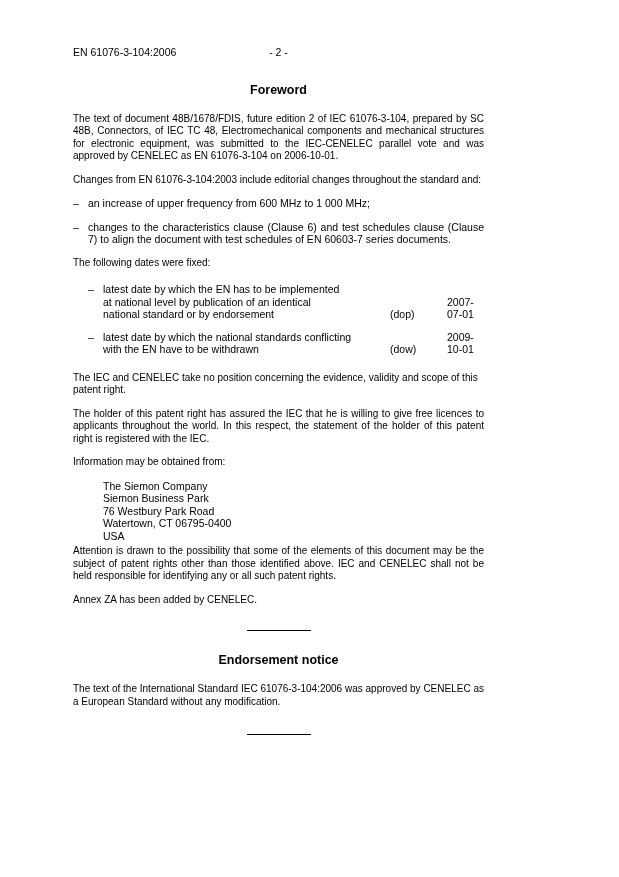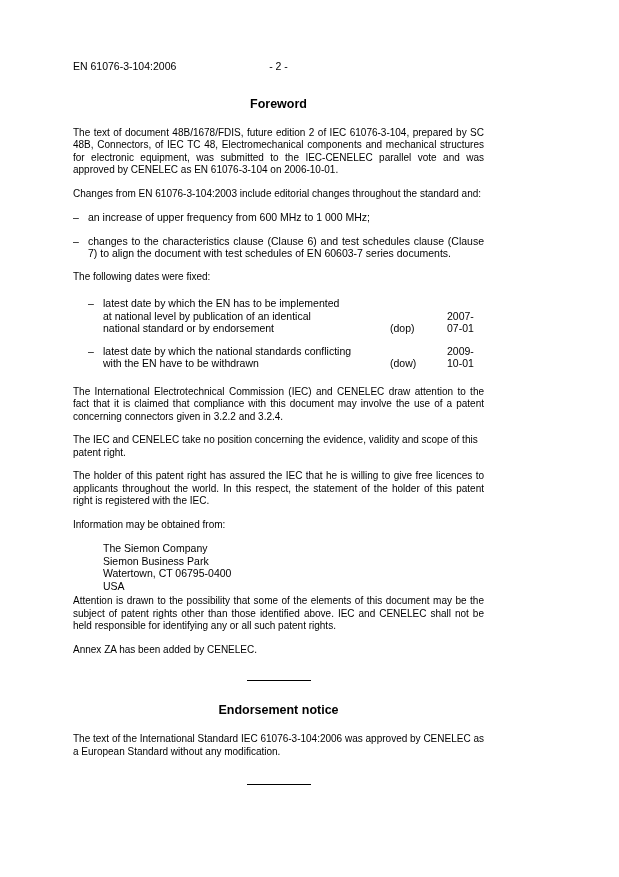--- a/index.html
+++ b/index.html
@@ -7,21 +7,21 @@
   body {
     width: 619px;
     height: 877px;
     font-family: "Liberation Sans", sans-serif;
     color: #000000;
     -webkit-font-smoothing: antialiased;
   }
   .page {
     width: 539px;
     height: 877px;
-    padding: 60px 55px 0 73px;
+    padding: 46px 55px 0 73px;
     position: relative;
     background: #ffffff;
     overflow: hidden;
   }
   .page-header {
     position: relative;
     font-size: 10.5px;
     line-height: 12.5px;
     margin-bottom: 24px;
   }
@@ -117,31 +117,31 @@
   </div>
 
   <div class="date-row last">
     <span class="marker">–</span>
     <span class="date-text">latest date by which the national standards conflicting
 with the EN have to be withdrawn</span>
     <span class="date-abbr">(dow)</span>
     <span class="date-value">2009-10-01</span>
   </div>
 
-  <p class="para">The International Electrotechnical Commission (IEC) and CENELEC draw attention to the fact that it is claimed that compliance with this document may involve the use of a patent concerning connectors given in 3.2.2 and 3.2.4.</p>
 
   <p class="para no-justify">The IEC and CENELEC take no position concerning the evidence, validity and scope of this patent right.</p>
 
   <p class="para">The holder of this patent right has assured the IEC that he is willing to give free licences to applicants throughout the world. In this respect, the statement of the holder of this patent right is registered with the IEC.</p>
 
   <p class="para no-justify">Information may be obtained from:</p>
 
   <div class="address">
     <div>The Siemon Company</div>
     <div>Siemon Business Park</div>
+    <div>76 Westbury Park Road</div>
     <div>Watertown, CT 06795-0400</div>
     <div>USA</div>
   </div>
 
   <p class="para">Attention is drawn to the possibility that some of the elements of this document may be the subject of patent rights other than those identified above. IEC and CENELEC shall not be held responsible for identifying any or all such patent rights.</p>
 
   <p class="para no-justify">Annex ZA has been added by CENELEC.</p>
 
   <hr class="divider">
 

